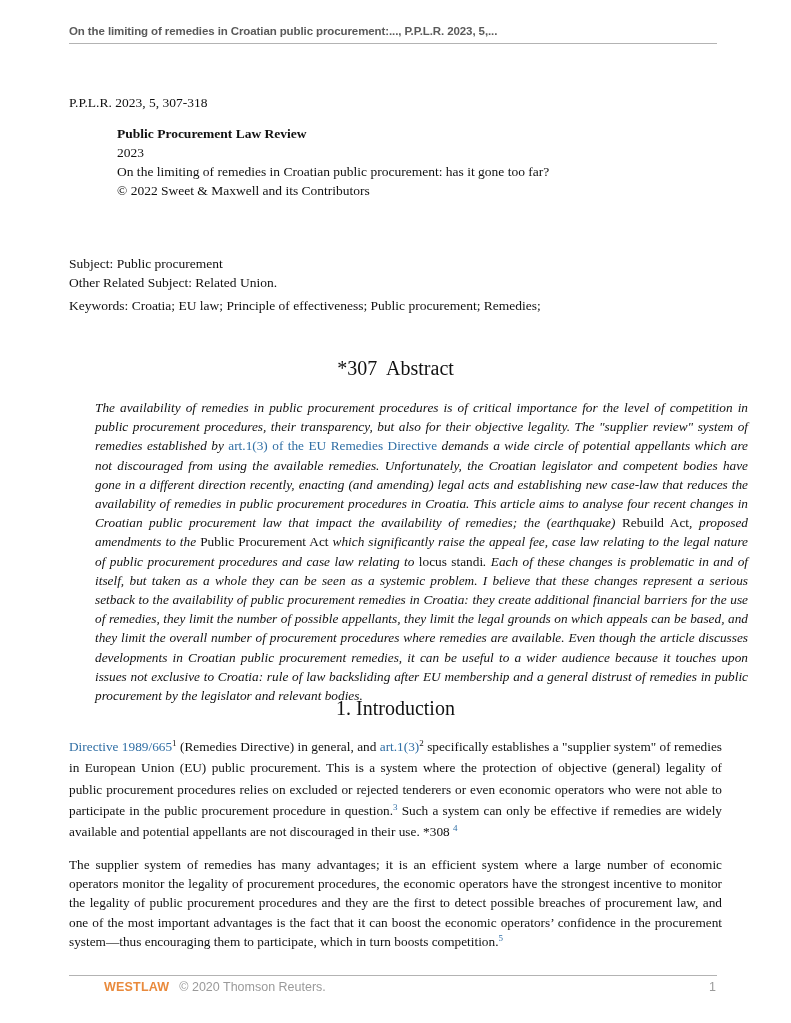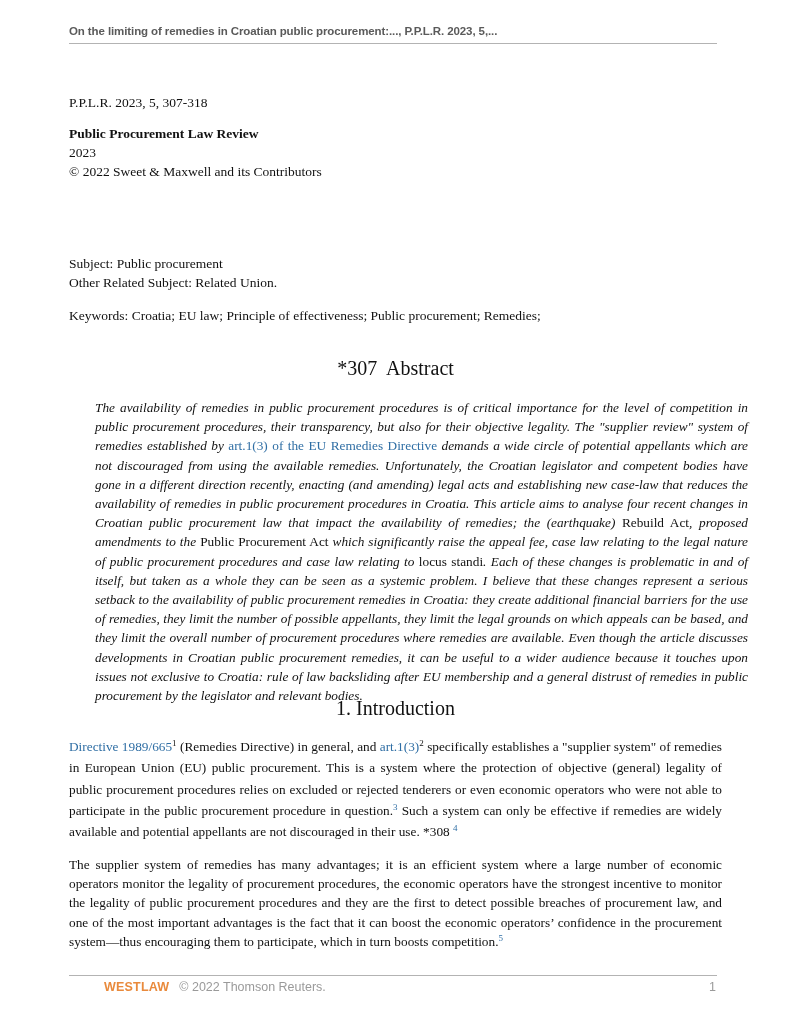--- a/index.html
+++ b/index.html
@@ -10,27 +10,27 @@
       position: absolute; left: 69px; top: 25px; width: 648px;
       font-family: "Liberation Sans", sans-serif; font-size: 11.5px; font-weight: bold;
       color: #5a5a5a; letter-spacing: -0.1px;
     }
     .header-rule { position: absolute; left: 69px; top: 43px; width: 648px; height: 0; border-top: 1.5px solid #b3b3b3; }
 
     .serif { font-family: "Liberation Serif", serif; color: #111; }
     .meta { position: absolute; left: 69px; font-size: 13.5px; line-height: 19px; }
     .citation { top: 93px; }
     .pub-block { top: 124px; }
-    .pub-block div { height: 19px; }
+    .pub-block div { height: 19px; margin-left: 48px; }
     .pub-title { font-weight: bold; }
     .sup { font-size: 9px; vertical-align: super; line-height: 0; }
     .link { color: #2f6ea4; }
 
     .subject-block { top: 254px; }
-    .keywords { top: 306px; }
+    .keywords { top: 296px; }
 
     .section-heading {
       position: absolute; left: 69px; width: 653px; text-align: center;
       font-size: 20px;
     }
     .abstract-heading { top: 357px; }
     .intro-heading { top: 697px; }
     .bold { font-weight: normal; }
 
     .para {
@@ -56,20 +56,21 @@
 <div class="page">
 
   <div class="running-header">On the limiting of remedies in Croatian public procurement:..., P.P.L.R. 2023, 5,...</div>
   <div class="header-rule"></div>
 
   <div class="meta serif citation">P.P.L.R. 2023, 5, 307-318</div>
 
   <div class="meta serif pub-block">
     <div class="pub-title">Public Procurement Law Review</div>
     <div>2023</div>
+    <div>On the limiting of remedies in Croatian public procurement: has it gone too far?</div>
     <div>© 2022 Sweet &amp; Maxwell and its Contributors</div>
   </div>
 
   <div class="meta serif subject-block">
     <div><span class="bold">Subject:</span><span> Public procurement</span></div>
     <div><span class="bold">Other Related Subject:</span><span> Related Union.</span></div>
   </div>
 
   <div class="meta serif keywords"><span class="bold">Keywords:</span><span> Croatia; EU law; Principle of effectiveness; Public procurement; Remedies;</span></div>
 
@@ -78,17 +79,17 @@
   <div class="para serif abstract"><span>The availability of remedies in public procurement procedures is of critical importance for the level of competition in public procurement procedures, their transparency, but also for their objective legality. The "supplier review" system of remedies established by </span><span class="link upright">art.1(3) of the EU Remedies Directive</span><span> demands a wide circle of potential appellants which are not discouraged from using the available remedies. Unfortunately, the Croatian legislator and competent bodies have gone in a different direction recently, enacting (and amending) legal acts and establishing new case-law that reduces the availability of remedies in public procurement procedures in Croatia. This article aims to analyse four recent changes in Croatian public procurement law that impact the availability of remedies; the (earthquake) </span><span class="upright">Rebuild Act</span><span>, proposed amendments to the </span><span class="upright">Public Procurement Act</span><span> which significantly raise the appeal fee, case law relating to the legal nature of public procurement procedures and case law relating to </span><span class="upright">locus standi</span><span>. Each of these changes is problematic in and of itself, but taken as a whole they can be seen as a systemic problem. I believe that these changes represent a serious setback to the availability of public procurement remedies in Croatia: they create additional financial barriers for the use of remedies, they limit the number of possible appellants, they limit the legal grounds on which appeals can be based, and they limit the overall number of procurement procedures where remedies are available. Even though the article discusses developments in Croatian public procurement remedies, it can be useful to a wider audience because it touches upon issues not exclusive to Croatia: rule of law backsliding after EU membership and a general distrust of remedies in public procurement by the legislator and relevant bodies.</span></div>
 
   <div class="section-heading serif intro-heading">1. Introduction</div>
 
   <div class="para serif intro-p1"><span class="link">Directive 1989/665</span><span class="sup">1</span><span> (Remedies Directive) in general, and </span><span class="link">art.1(3)</span><span class="sup">2</span><span> specifically establishes a "supplier system" of remedies in European Union (EU) public procurement. This is a system where the protection of objective (general) legality of public procurement procedures relies on excluded or rejected tenderers or even economic operators who were not able to participate in the public procurement procedure in question.</span><span class="sup link">3</span><span> Such a system can only be effective if remedies are widely available and potential appellants are not discouraged in their use. </span> <span class="bold">*308</span> <span class="sup link">4</span></div>
 
   <div class="para serif intro-p2"><span>The supplier system of remedies has many advantages; it is an efficient system where a large number of economic operators monitor the legality of procurement procedures, the economic operators have the strongest incentive to monitor the legality of public procurement procedures and they are the first to detect possible breaches of procurement law, and one of the most important advantages is the fact that it can boost the economic operators’ confidence in the procurement system—thus encouraging them to participate, which in turn boosts competition.</span><span class="sup link">5</span></div>
 
   <div class="footer-rule"></div>
   <div class="footer">
-    <span class="westlaw">WESTLAW</span><span>© 2022 Thomson Reuters.</span>
+    <span class="westlaw">WESTLAW</span><span>© 2020 Thomson Reuters.</span>
     <span class="page-num">1</span>
   </div>
 
 </div>
 
 </body></html>

